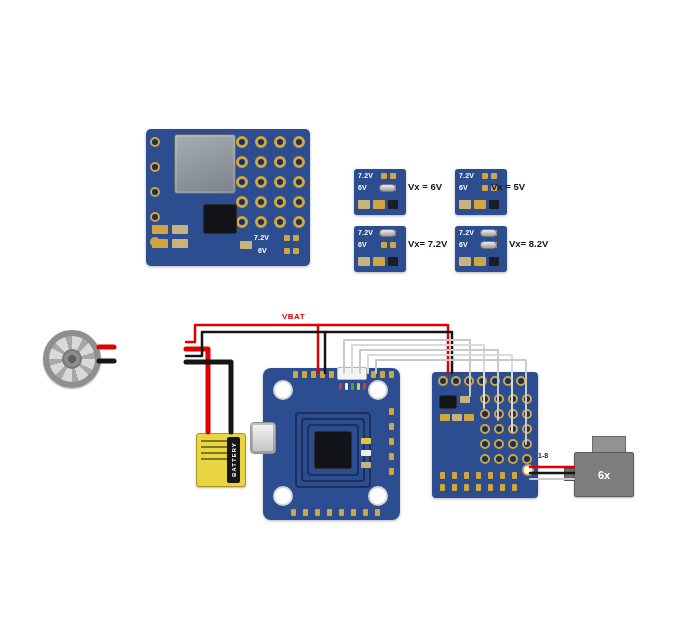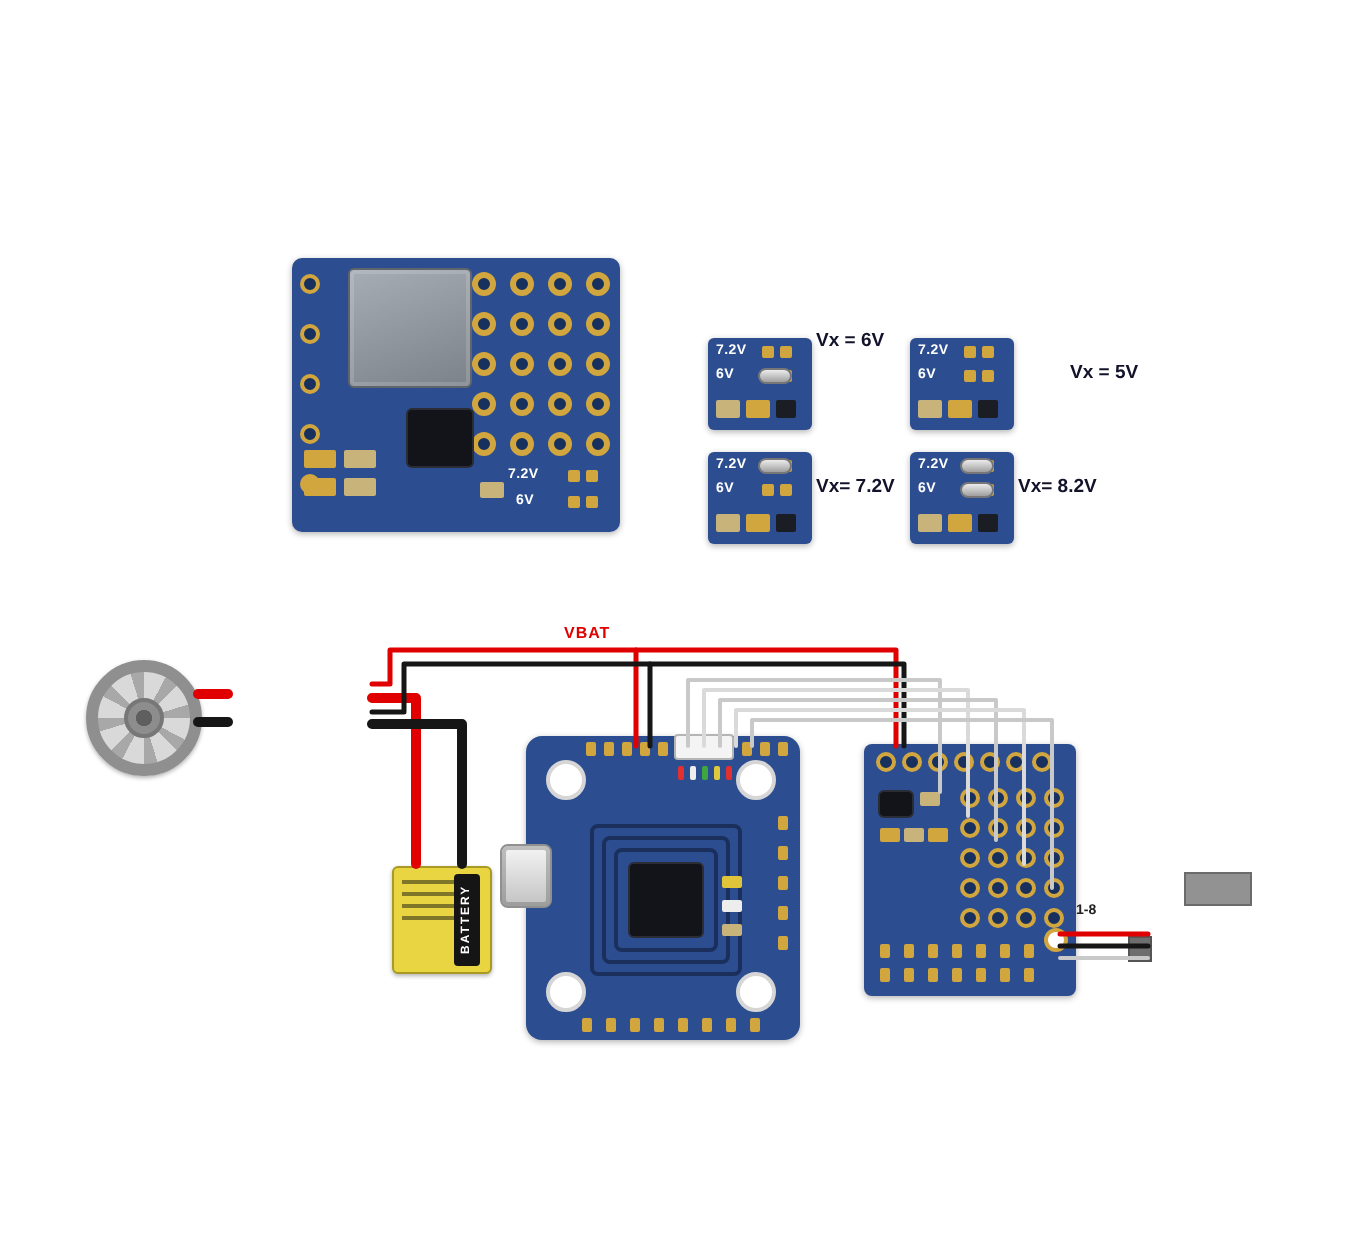--- a/index.html
+++ b/index.html
@@ -146,35 +146,35 @@
     <span class="jpad" style="left:36px;top:4px"></span>
     <span class="jtxt" style="left:4px;top:15px">6V</span>
     <span class="jpad" style="left:27px;top:16px"></span>
     <span class="jpad" style="left:36px;top:16px"></span>
 
     <span class="bridge b-bot"></span>
     <span class="cap tan" style="left:4px;top:31px;width:12px;height:9px"></span>
     <span class="cap gold" style="left:19px;top:31px;width:12px;height:9px"></span>
     <span class="cap dark" style="left:34px;top:31px;width:10px;height:9px"></span>
   </div>
-  <div class="vx-label" style="left:408px;top:165px">Vx = 6V</div>
+  <div class="vx-label" style="left:408px;top:181px">Vx = 6V</div>
 
   <div class="board small-board v-5v" style="left:455px;top:169px">
     <span class="jtxt" style="left:4px;top:3px">7.2V</span>
     <span class="jpad" style="left:27px;top:4px"></span>
     <span class="jpad" style="left:36px;top:4px"></span>
     <span class="jtxt" style="left:4px;top:15px">6V</span>
     <span class="jpad" style="left:27px;top:16px"></span>
     <span class="jpad" style="left:36px;top:16px"></span>
 
     <span class="cap tan" style="left:4px;top:31px;width:12px;height:9px"></span>
     <span class="cap gold" style="left:19px;top:31px;width:12px;height:9px"></span>
     <span class="cap dark" style="left:34px;top:31px;width:10px;height:9px"></span>
   </div>
-  <div class="vx-label" style="left:535px;top:181px">Vx = 5V</div>
+  <div class="vx-label" style="left:491px;top:181px">Vx = 5V</div>
 
   <div class="board small-board v-72" style="left:354px;top:226px">
     <span class="jtxt" style="left:4px;top:3px">7.2V</span>
     <span class="jpad" style="left:27px;top:4px"></span>
     <span class="jpad" style="left:36px;top:4px"></span>
     <span class="jtxt" style="left:4px;top:15px">6V</span>
     <span class="jpad" style="left:27px;top:16px"></span>
     <span class="jpad" style="left:36px;top:16px"></span>
     <span class="bridge b-top"></span>
 
@@ -312,20 +312,23 @@
         <div class="sqv"></div>
         <div class="sqv"></div>
         <div class="sqv"></div>
         <div class="sqv"></div>
       </div>
     <div class="mount-hole sm" style="left:90px;top:92px"></div>
   </div>
 
   <div class="servo-top"></div>
   <div class="servo-tab"></div>
+  <div class="servo-body">
+    <span>6x</span>
+  </div>
 
   <svg class="wires" width="680" height="630" viewBox="0 0 680 630">
     <path class="wr thick" d="M99 347 H114"></path>
     <path class="wk thick" d="M99 361 H114"></path>
     <path class="wr thick" d="M186 349 H208 V432"></path>
     <path class="wk thick" d="M186 362 H231 V432"></path>
     <path class="wr thin" d="M186 342 H195 V325 H448 V373"></path>
     <path class="wr thin" d="M318 325 V373"></path>
     <path class="wk thin" d="M186 356 H202 V332 H452 V373"></path>
     <path class="wk thin" d="M325 332 V373"></path>

